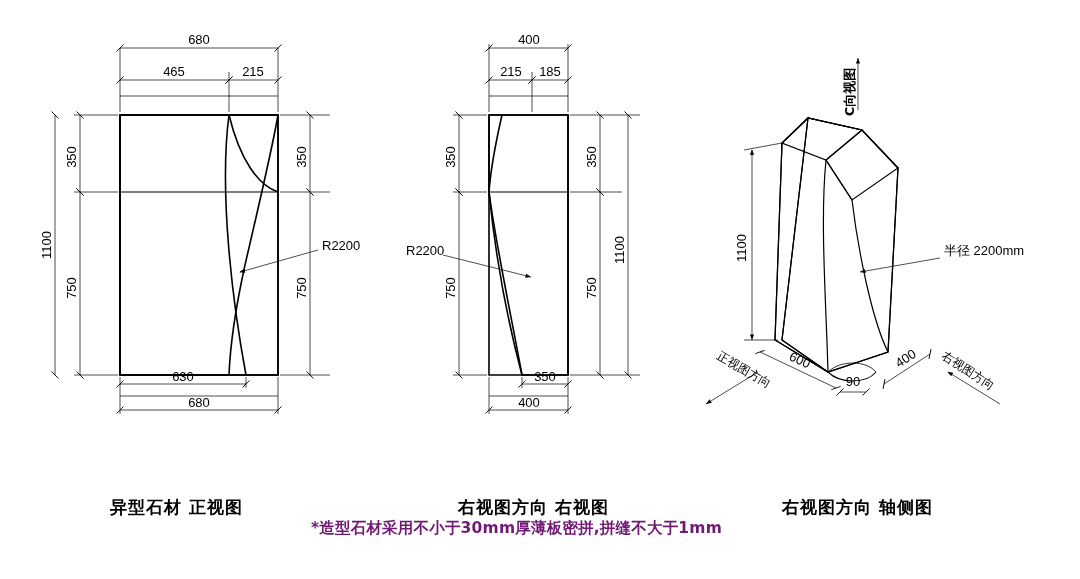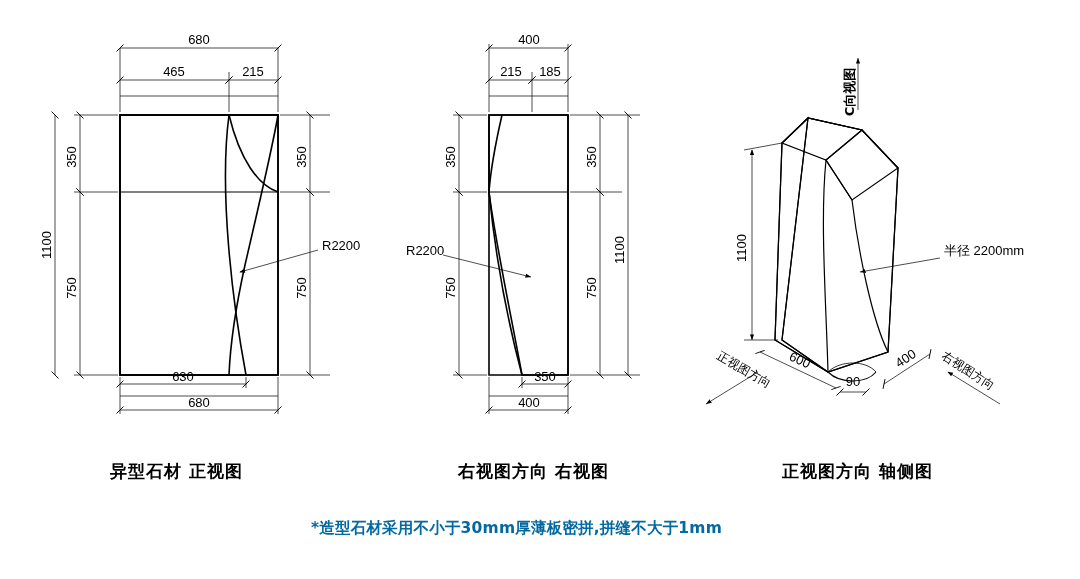--- a/index.html
+++ b/index.html
@@ -28,28 +28,29 @@
     height: 579px;
   }
   .cap {
     position: absolute;
     font-family: "DejaVu Sans", "Liberation Sans", sans-serif;
     font-size: 17px;
     font-weight: 700;
     letter-spacing: 1px;
     white-space: nowrap;
     color: #000;
+    margin-top: 36px;
   }
   .note {
     position: absolute;
     font-family: "DejaVu Sans", "Liberation Sans", sans-serif;
     font-size: 15.5px;
     font-weight: 600;
     white-space: nowrap;
-    color: #0369a1;
+    color: #701a75;
     letter-spacing: 0.2px;
   }
   .dimtxt {
     font-family: "Liberation Sans", sans-serif;
     font-size: 13px;
     fill: #000;
   }
   .dimtxt-sm {
     font-family: "Liberation Sans", sans-serif;
     font-size: 12px;
@@ -240,17 +241,17 @@
 
       <line class="dim" x1="758" y1="372" x2="706" y2="404" marker-end="url(#arrEnd)"></line>
       <text class="dimtxt-sm" x="742" y="373" text-anchor="middle" transform="rotate(30 742,373)">正视图方向</text>
       <line class="dim" x1="948" y1="372" x2="1000" y2="404" marker-start="url(#arrStart)"></line>
       <text class="dimtxt-sm" x="966" y="374" text-anchor="middle" transform="rotate(33 966,374)">右视图方向</text>
     </g>
   </svg>
 
   <div class="cap" style="left:110px; top:460px;">异型石材 正视图</div>
   <div class="cap" style="left:458px; top:460px;">右视图方向 右视图</div>
-  <div class="cap" style="left:782px; top:460px;">正视图方向 轴侧图</div>
+  <div class="cap" style="left:782px; top:460px;">右视图方向 轴侧图</div>
 
   <div class="note" style="left:311px; top:518px;">*造型石材采用不小于30mm厚薄板密拼,拼缝不大于1mm</div>
 
 </div>
 
 </body></html>

